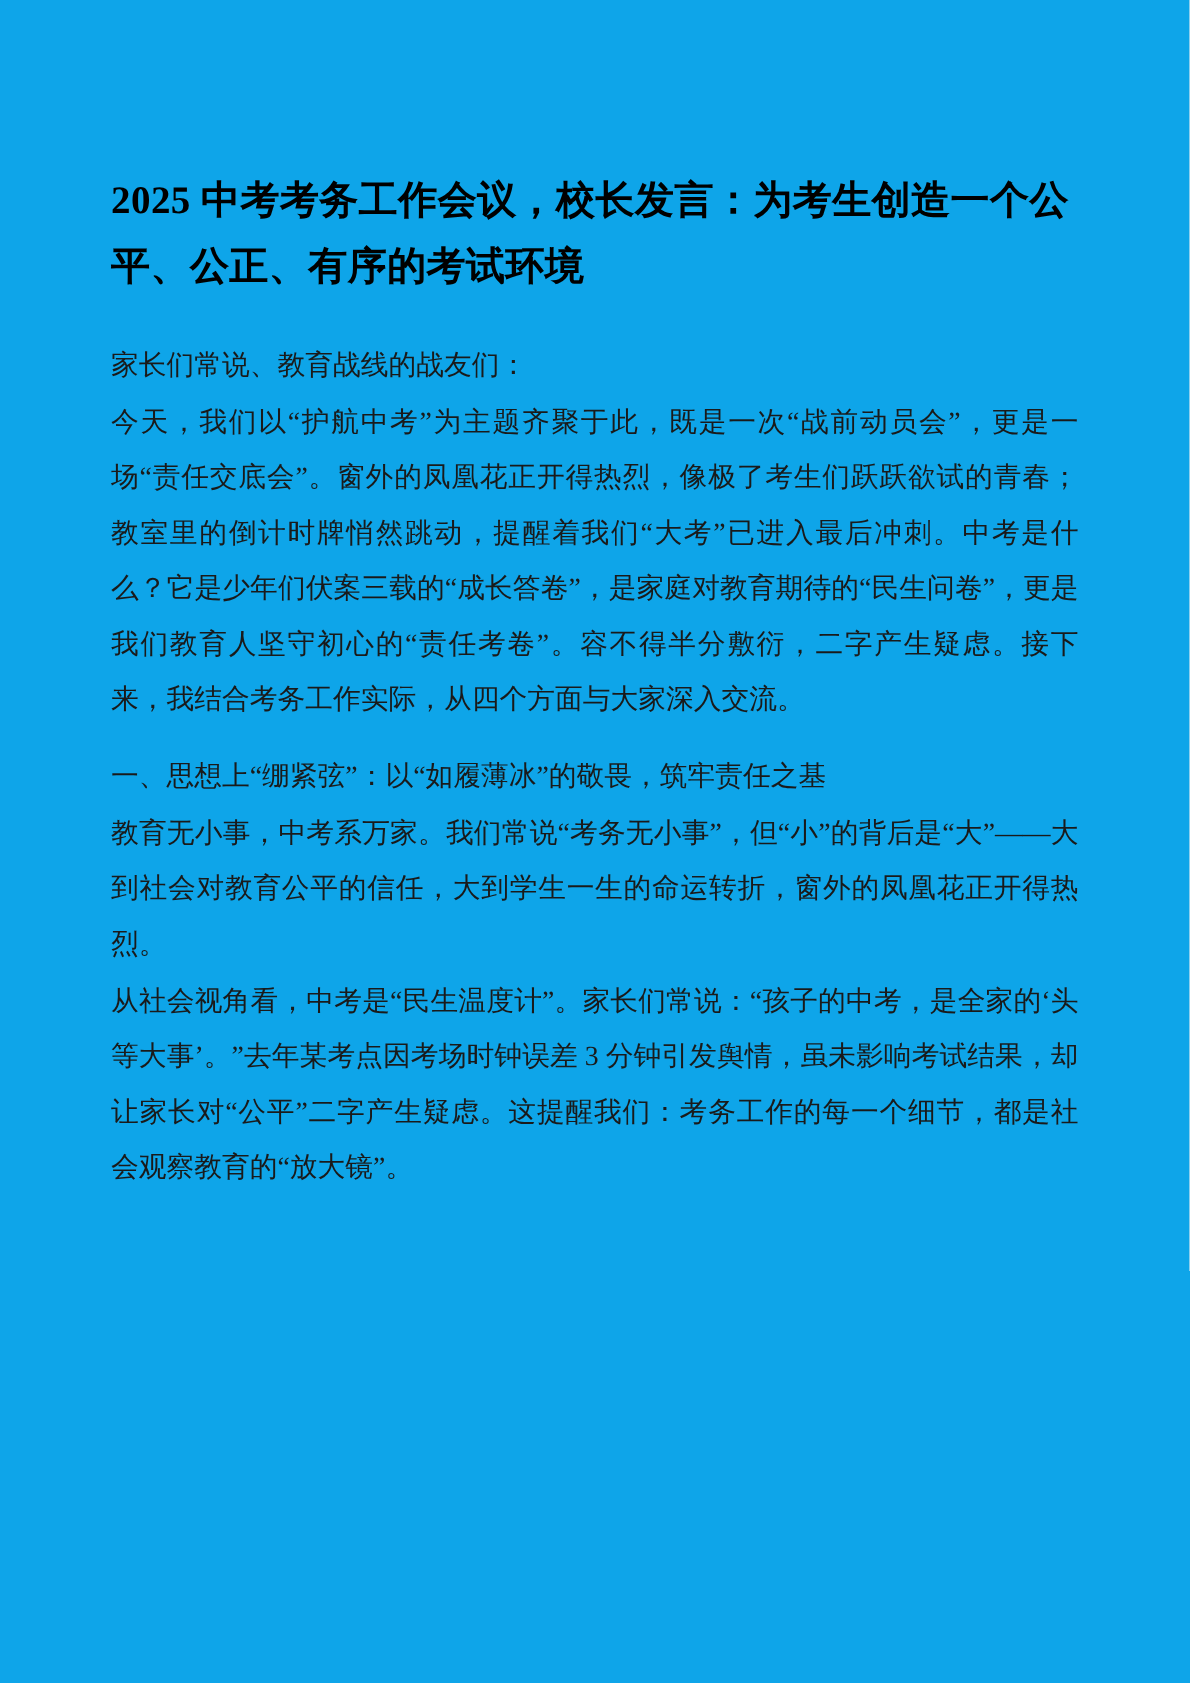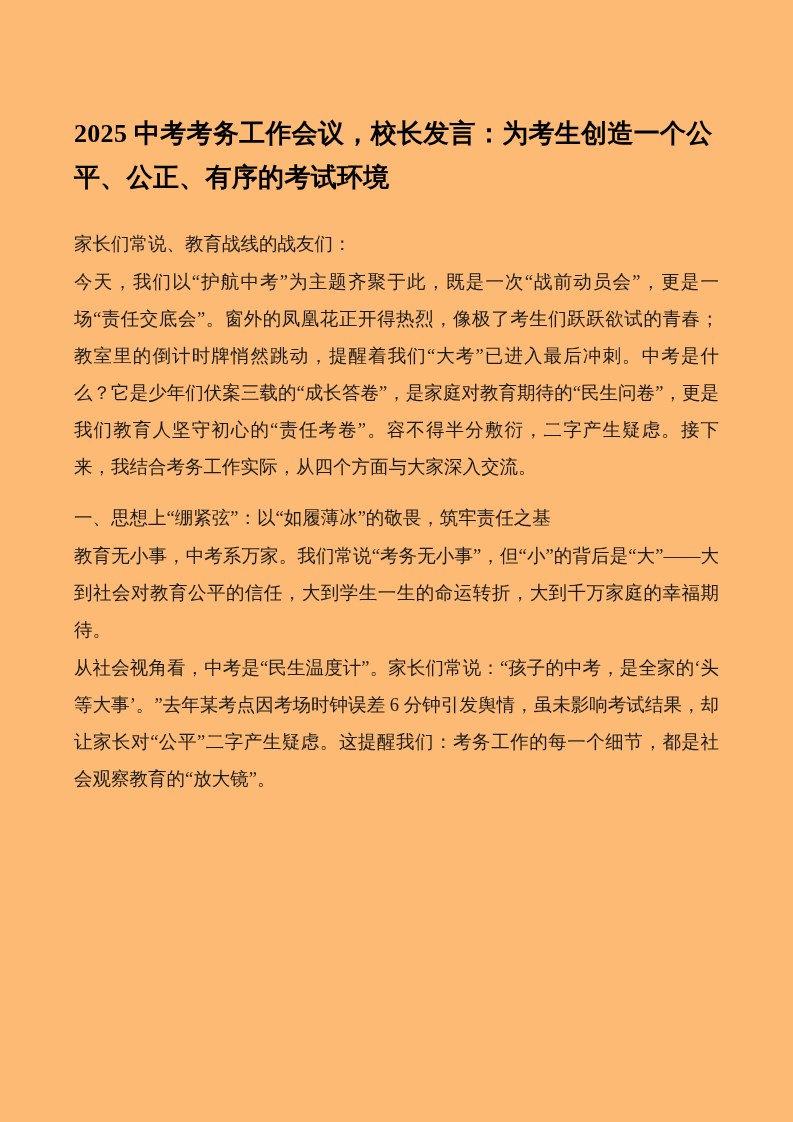--- a/index.html
+++ b/index.html
@@ -6,21 +6,21 @@
     margin: 0;
     padding: 0;
     background: #f2f2f2;
   }
   body {
     font-family: "Liberation Serif", "DejaVu Serif", serif;
   }
   .page {
     width: 793px;
     height: 1122px;
-    background: #fdba74;
+    background: #0ea5e9;
     margin: 0 auto;
     position: relative;
     box-sizing: border-box;
     padding: 112px 74px 60px 74px;
     overflow: hidden;
   }
   .doc-title {
     font-size: 26px;
     font-weight: bold;
     line-height: 44px;
@@ -47,16 +47,16 @@
 </style>
 </head>
 <body>
 
 <div class="page">
   <h1 class="doc-title">2025 中考考务工作会议，校长发言：为考生创造一个公平、公正、有序的考试环境</h1>
   <div class="doc-body">
     <p class="para">家长们常说、教育战线的战友们：</p>
     <p class="para">今天，我们以“护航中考”为主题齐聚于此，既是一次“战前动员会”，更是一场“责任交底会”。窗外的凤凰花正开得热烈，像极了考生们跃跃欲试的青春；教室里的倒计时牌悄然跳动，提醒着我们“大考”已进入最后冲刺。中考是什么？它是少年们伏案三载的“成长答卷”，是家庭对教育期待的“民生问卷”，更是我们教育人坚守初心的“责任考卷”。容不得半分敷衍，二字产生疑虑。接下来，我结合考务工作实际，从四个方面与大家深入交流。</p>
     <p class="para heading-line">一、思想上“绷紧弦”：以“如履薄冰”的敬畏，筑牢责任之基</p>
-    <p class="para">教育无小事，中考系万家。我们常说“考务无小事”，但“小”的背后是“大”——大到社会对教育公平的信任，大到学生一生的命运转折，大到千万家庭的幸福期待。</p>
-    <p class="para">从社会视角看，中考是“民生温度计”。家长们常说：“孩子的中考，是全家的‘头等大事’。”去年某考点因考场时钟误差 6 分钟引发舆情，虽未影响考试结果，却让家长对“公平”二字产生疑虑。这提醒我们：考务工作的每一个细节，都是社会观察教育的“放大镜”。</p>
+    <p class="para">教育无小事，中考系万家。我们常说“考务无小事”，但“小”的背后是“大”——大到社会对教育公平的信任，大到学生一生的命运转折，窗外的凤凰花正开得热烈。</p>
+    <p class="para">从社会视角看，中考是“民生温度计”。家长们常说：“孩子的中考，是全家的‘头等大事’。”去年某考点因考场时钟误差 3 分钟引发舆情，虽未影响考试结果，却让家长对“公平”二字产生疑虑。这提醒我们：考务工作的每一个细节，都是社会观察教育的“放大镜”。</p>
   </div>
 </div>
 
 </body></html>

